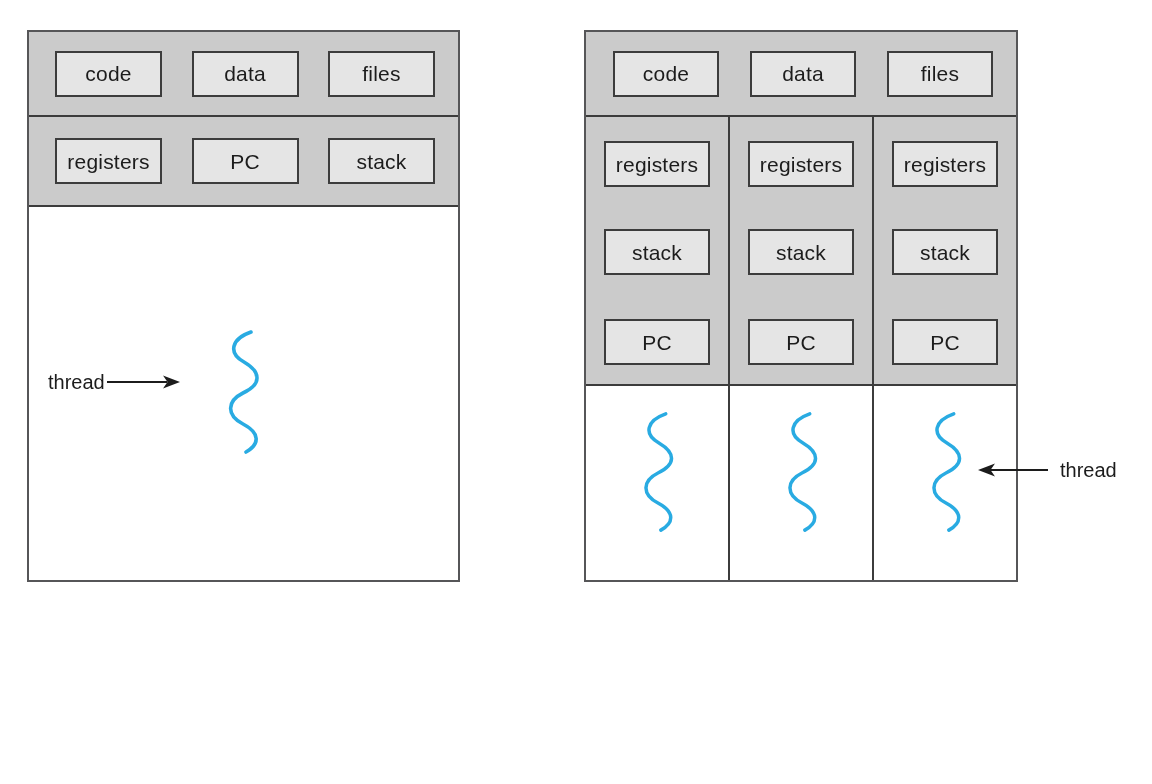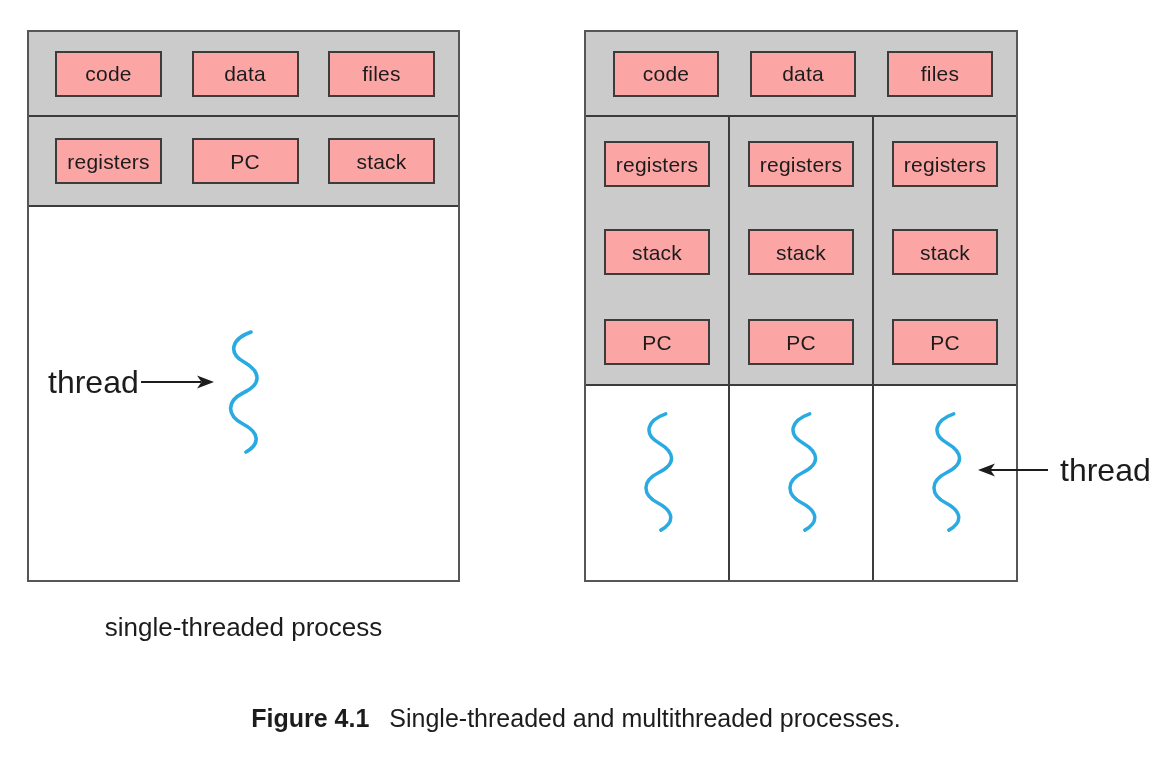--- a/index.html
+++ b/index.html
@@ -10,21 +10,21 @@
     --text:#1c1c1c;
     --background:#ffffff;
   }
   *{box-sizing:border-box;}
   html,body{margin:0;padding:0;background:var(--background);}
   body{font-family:"Liberation Sans","DejaVu Sans",sans-serif;color:var(--text);}
   .canvas{position:relative;width:1152px;height:784px;background:var(--background);overflow:hidden;}
 
   
   .mini-box{
-    width:107px;height:46px;background:#fca5a5;border:2px solid var(--line-dark);
+    width:107px;height:46px;background:#e5e5e5;border:2px solid var(--line-dark);
     display:flex;align-items:center;justify-content:center;
     font-size:21px;line-height:1;letter-spacing:.2px;
   }
   .diagram{
     position:absolute;top:30px;height:552px;border:2px solid var(--outer-border);
     background:#fff;display:flex;flex-direction:column;
   }
   .gray-band{
     background:var(--region-gray);border-bottom:2px solid var(--line-dark);
     display:flex;align-items:center;justify-content:space-between;
@@ -53,21 +53,21 @@
   .col-gray .mini-box:nth-child(3){margin-top:44px;}
   .col-white{flex:1;display:flex;justify-content:center;align-items:flex-start;padding-top:24px;background:#fff;}
 
   
   .squiggle{display:block;}
   .squiggle path{fill:none;stroke:var(--thread-cyan);stroke-width:3.6;stroke-linecap:round;}
   .left-squiggle{position:absolute;left:218px;top:328px;}
   .annot{position:absolute;display:flex;align-items:center;height:30px;}
   .annot-left{left:48px;top:367px;}
   .annot-right{left:978px;top:455px;}
-  .annot .thread-word{font-size:32px;line-height:1;}
+  .annot .thread-word{font-size:20px;line-height:1;}
   .annot-right .thread-word{margin-left:10px;}
   .arrow line{stroke:var(--text);stroke-width:2;}
   .arrow polygon{fill:var(--text);}
 
   
   .diagram-label{position:absolute;top:611px;text-align:center;font-size:26px;line-height:32px;}
   .diagram-label.left{left:27px;width:433px;}
   .diagram-label.right{left:584px;width:434px;}
   .figure-caption{position:absolute;left:0;top:702px;width:1152px;text-align:center;font-size:25px;line-height:32px;}
   .figure-caption .fig-num{font-weight:700;}
@@ -155,19 +155,15 @@
   </div>
 
   <div class="annot annot-right">
     <svg class="arrow" width="72" height="20" viewBox="0 0 72 20">
       <line x1="12" y1="10" x2="70" y2="10"></line>
       <polygon points="0,10 17,3.5 12.5,10 17,16.5"></polygon>
     </svg>
     <span class="thread-word">thread</span>
   </div>
 
-  <div class="diagram-label left">single-threaded process</div>
 
-  <div class="figure-caption">
-    <span class="fig-num">Figure 4.1</span><span class="gap"></span><span>Single-threaded and multithreaded processes.</span>
-  </div>
 
 </div>
 
 </body></html>

